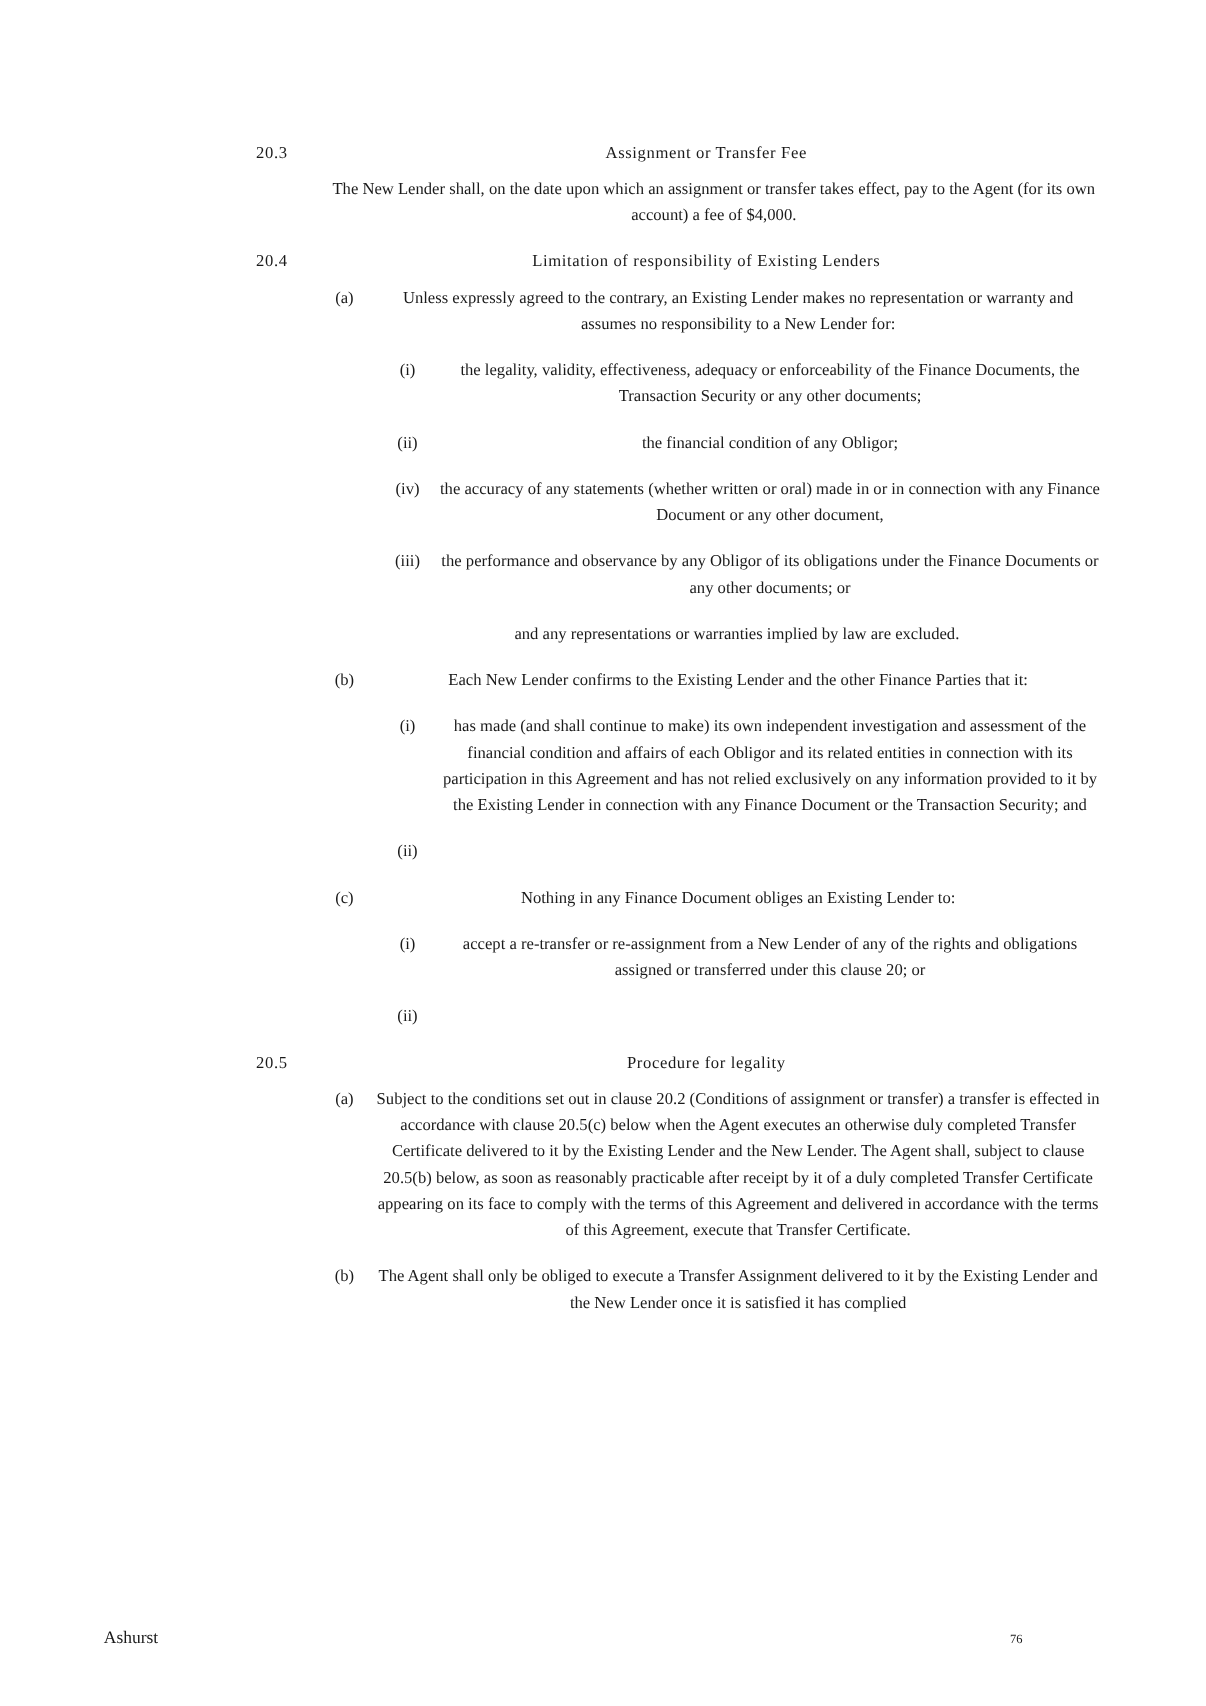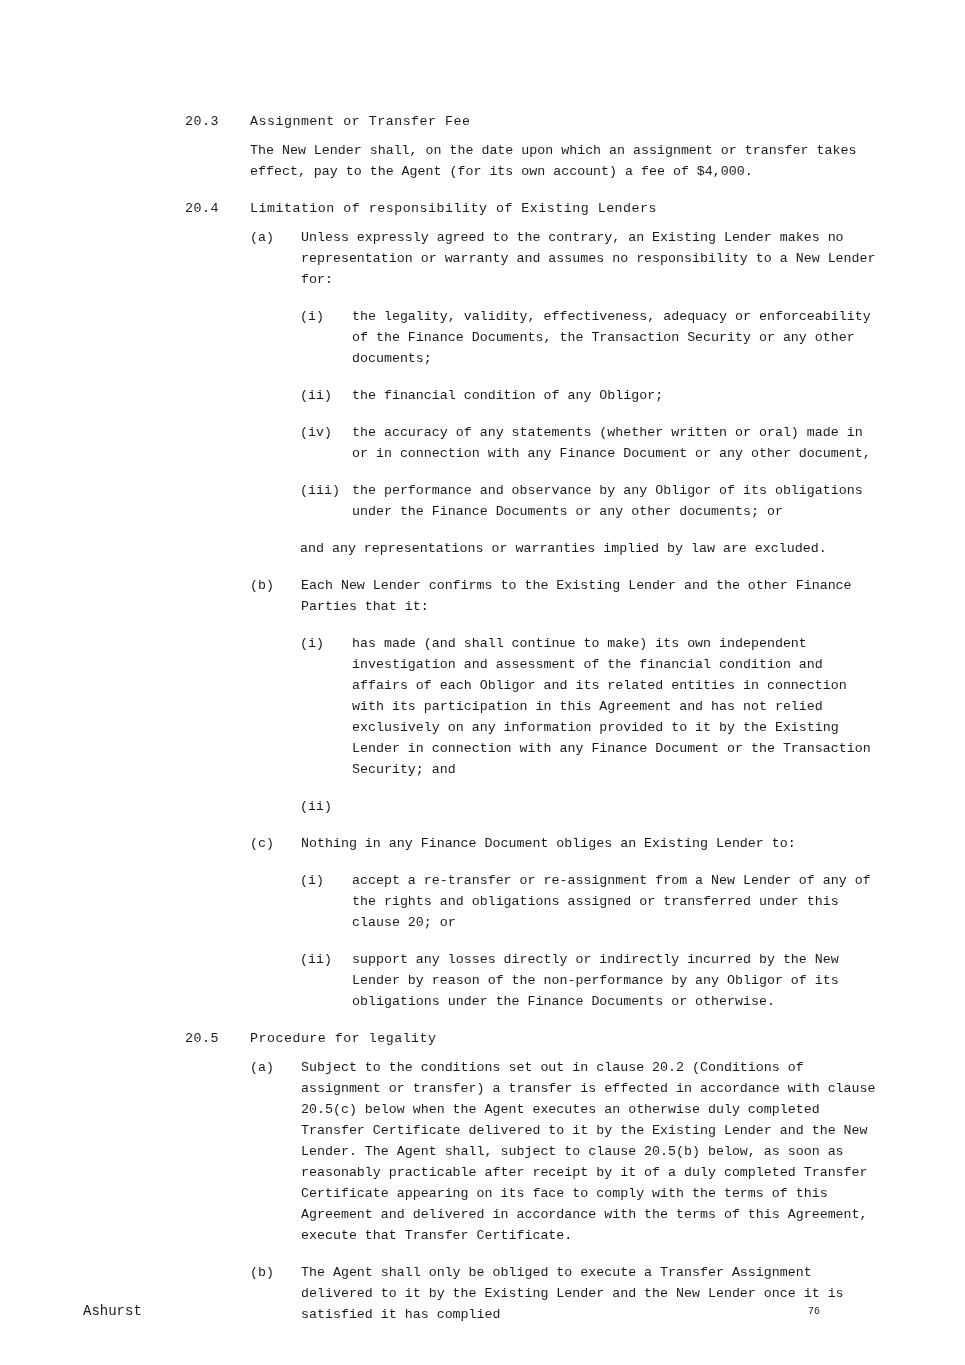--- a/index.html
+++ b/index.html
@@ -3,25 +3,26 @@
 <meta charset="utf-8">
 <style>
   * { margin: 0; padding: 0; box-sizing: border-box; }
   html, body { background: #ffffff; }
 
   .page {
     position: relative;
     width: 965px;
     height: 1365px;
     background: #ffffff;
-    font-family: Liberation Mono, monospace;
+    font-family: Liberation Serif, serif;
     font-size: 13.3px;
     line-height: 21px;
     color: #1a1a1a;
     overflow: hidden;
+    text-align: center;
   }
 
   .doc {
     position: absolute;
     left: 185px;
     top: 111px;
     width: 695px;
   }
 
   
@@ -138,21 +139,20 @@
       <span class="tx">Nothing in any Finance Document obliges an Existing Lender to:</span>
     </div>
 
     <div class="li l2">
       <span class="mk">(i)</span>
       <span class="tx">accept a re-transfer or re-assignment from a New Lender of any of the rights and obligations assigned or transferred under this clause 20; or</span>
     </div>
 
     <div class="li l2">
       <span class="mk">(ii)</span>
-      <span class="tx">support any losses directly or indirectly incurred by the New Lender by reason of the non-performance by any Obligor of its obligations under the Finance Documents or otherwise.</span>
     </div>
 
     <div class="h-row">
       <span class="h-num">20.5</span>
       <span class="h-title">Procedure for legality</span>
     </div>
 
     <div class="li l1">
       <span class="mk">(a)</span>
       <span class="tx">Subject to the conditions set out in clause 20.2 (Conditions of assignment or transfer) a transfer is effected in accordance with clause 20.5(c) below when the Agent executes an otherwise duly completed Transfer Certificate delivered to it by the Existing Lender and the New Lender.  The Agent shall, subject to clause 20.5(b) below, as soon as reasonably practicable after receipt by it of a duly completed Transfer Certificate appearing on its face to comply with the terms of this Agreement and delivered in accordance with the terms of this Agreement, execute that Transfer Certificate.</span>

